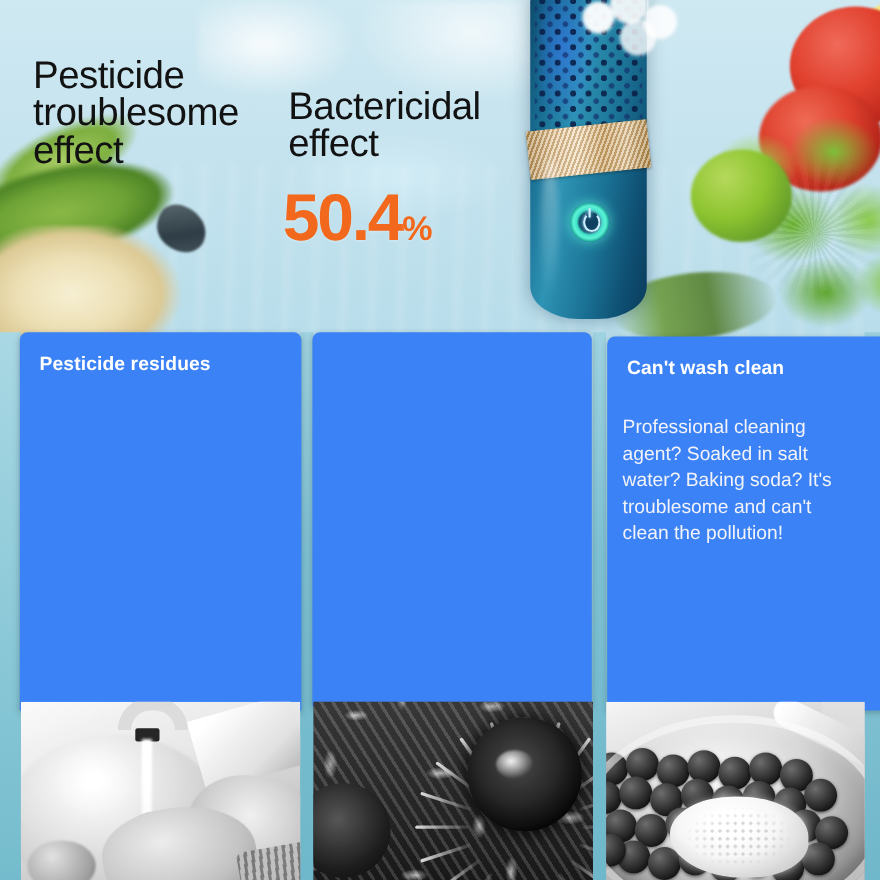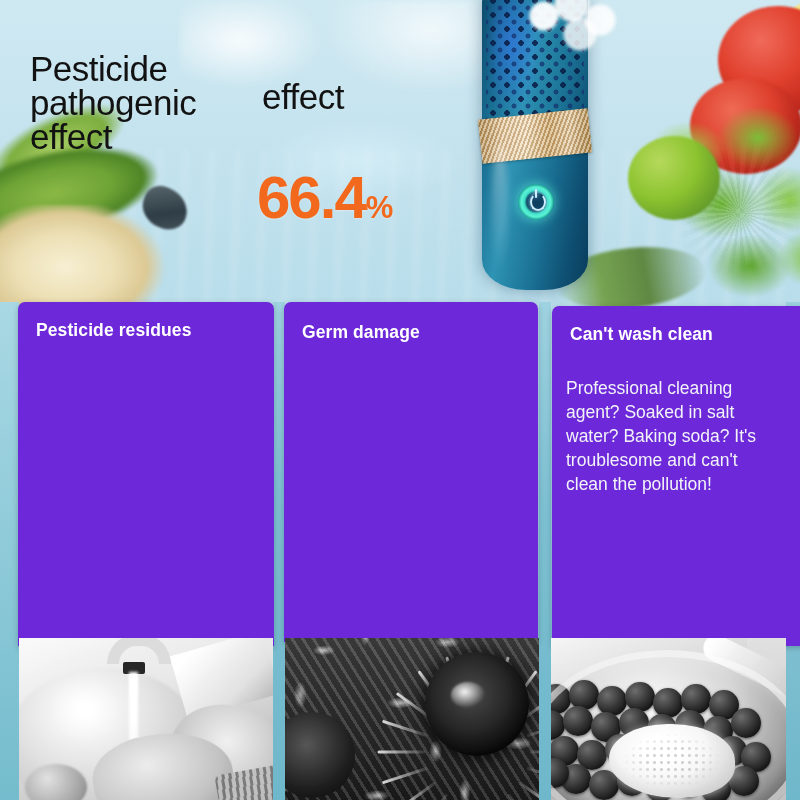--- a/index.html
+++ b/index.html
@@ -174,21 +174,21 @@
   .pct { position:absolute; color:#F2681C; font-weight:700; letter-spacing:-2px;
          text-shadow:0 1px 2px rgba(255,255,255,.35); }
   .pct .num { font-size:60px; }
   .pct .sym { font-size:31px; font-weight:700; }
   .pct-1 { left:60px; top:163px; }
   .pct-2 { left:257px; top:163px; }
 
   
   .cards { position:absolute; left:0; top:302px; width:800px; height:498px; }
   .card {
-    position:absolute; top:0; background:#6d28d9; border-radius:7px 7px 0 0;
+    position:absolute; top:0; background:#3b82f6; border-radius:7px 7px 0 0;
     box-shadow:0 2px 6px rgba(0,0,0,.22);
   }
   .card.c1 { left:18px;  width:256px; height:344px; }
   .card.c2 { left:284px; width:254px; height:340px; }
   .card.c3 { left:552px; width:282px; height:340px; top:4px; }
 
   .card-title {
     color:#fff; font-weight:700; font-size:17.5px; letter-spacing:.1px;
   }
   .c1 .card-title { margin:18px 0 0 18px; }
@@ -364,44 +364,44 @@
     <div class="dev-glow"></div>
     <div class="dev-mesh"></div>
     <div class="dev-gold"></div>
     <div class="dev-shine"></div>
     <div class="dev-btn"></div>
   </div>
   <div class="dev-foam" style="position:absolute;left:520px;top:-14px;"></div>
 
   <div class="headline hl-1">
     <div>Pesticide</div>
-    <div>pathogenic</div>
+    <div>troublesome</div>
     <div>effect</div>
   </div>
   <div class="headline hl-2">
+    <div>Bactericidal</div>
     <div>effect</div>
   </div>
 
   <div class="pct pct-2">
-    <span class="num">66.4</span><span class="sym">%</span>
+    <span class="num">50.4</span><span class="sym">%</span>
   </div>
 
   <div class="edge-l"></div>
   <div class="gap g1"></div>
   <div class="gap g2"></div>
   <div class="edge-r"></div>
 
   <div class="cards">
 
     <div class="card c1">
       <div class="card-title">Pesticide residues</div>
     </div>
 
     <div class="card c2">
-      <div class="card-title">Germ damage</div>
     </div>
 
     <div class="card c3">
       <div class="card-title">Can't wash clean</div>
       <div class="card-body">Professional cleaning agent? Soaked in salt water? Baking soda? It's troublesome and can't clean the pollution!</div>
     </div>
   </div>
 
   <div class="photos">
 

